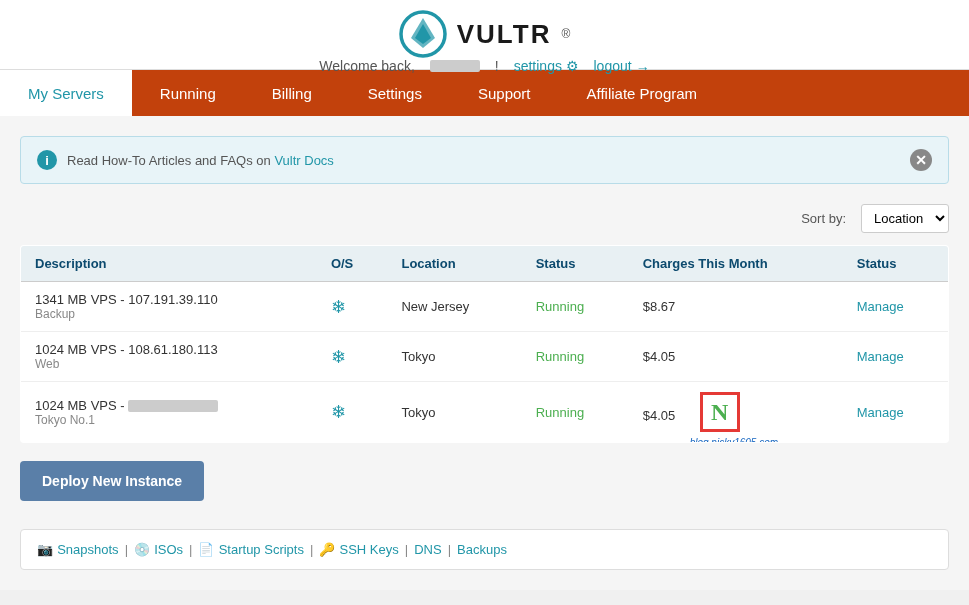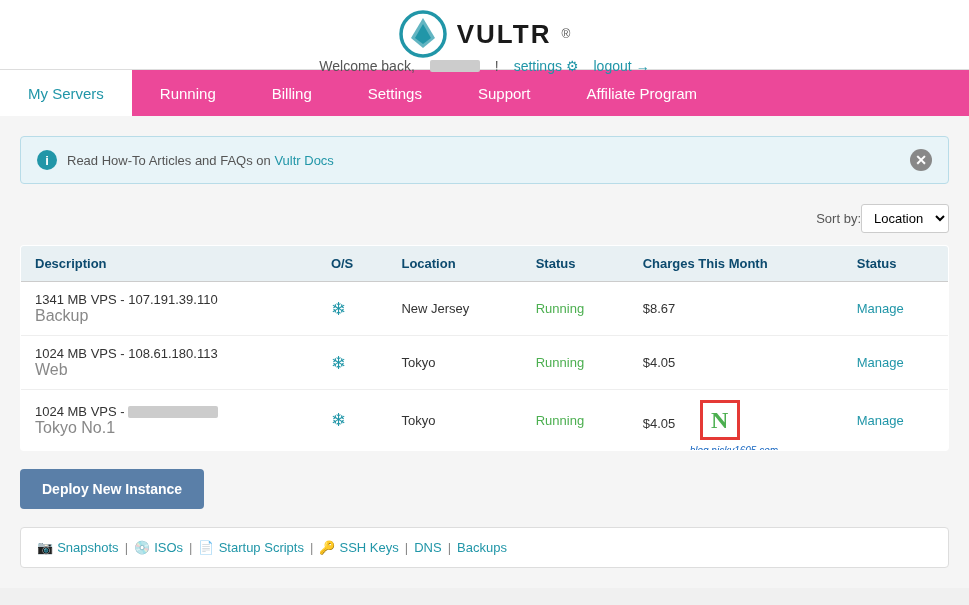--- a/index.html
+++ b/index.html
@@ -43,21 +43,21 @@
       display: inline-block;
       width: 50px;
       height: 12px;
       background: #ccc;
       border-radius: 2px;
       vertical-align: middle;
     }
 
     
     .nav {
-      background: #ec4899;
+      background: #c2410c;
       display: flex;
       align-items: stretch;
       height: 46px;
     }
     .nav-item {
       padding: 0 28px;
       display: flex;
       align-items: center;
       color: #fff;
       font-size: 15px;
@@ -123,21 +123,21 @@
       font-weight: bold;
       flex-shrink: 0;
     }
 
     
     .sort-bar {
       display: flex;
       align-items: center;
       justify-content: flex-end;
       margin-bottom: 12px;
-      gap: 0;
+      gap: 15px;
     }
     .sort-label { font-size: 13px; color: #555; }
     .sort-select {
       border: 1px solid #ccc;
       border-radius: 3px;
       padding: 5px 8px;
       font-size: 13px;
       background: #fff;
       cursor: pointer;
     }
@@ -162,21 +162,21 @@
     }
     .servers-table td {
       padding: 10px 14px;
       border-bottom: 1px solid #eee;
       font-size: 13px;
       vertical-align: middle;
     }
     .servers-table tr:last-child td { border-bottom: none; }
 
     .desc-main { font-size: 13px; color: #333; }
-    .desc-sub { font-size: 16px; color: #888; }
+    .desc-sub { font-size: 12px; color: #888; }
     .status-running { color: #4caf50; font-weight: 500; }
     .manage-link { color: #2196a8; text-decoration: none; font-weight: 500; }
 
     .ip-blur {
       display: inline-block;
       width: 90px;
       height: 12px;
       background: #ccc;
       border-radius: 2px;
       vertical-align: middle;
@@ -214,21 +214,21 @@
     .deploy-btn {
       background: #5a7fa8;
       color: #fff;
       border: none;
       border-radius: 4px;
       padding: 12px 22px;
       font-size: 14px;
       font-weight: 600;
       cursor: pointer;
       margin-top: 18px;
-      margin-bottom: 18px;
+      margin-bottom: 28px;
     }
 
     
     .footer-links {
       background: #fff;
       border: 1px solid #ddd;
       border-radius: 4px;
       padding: 12px 16px;
       display: flex;
       align-items: center;

